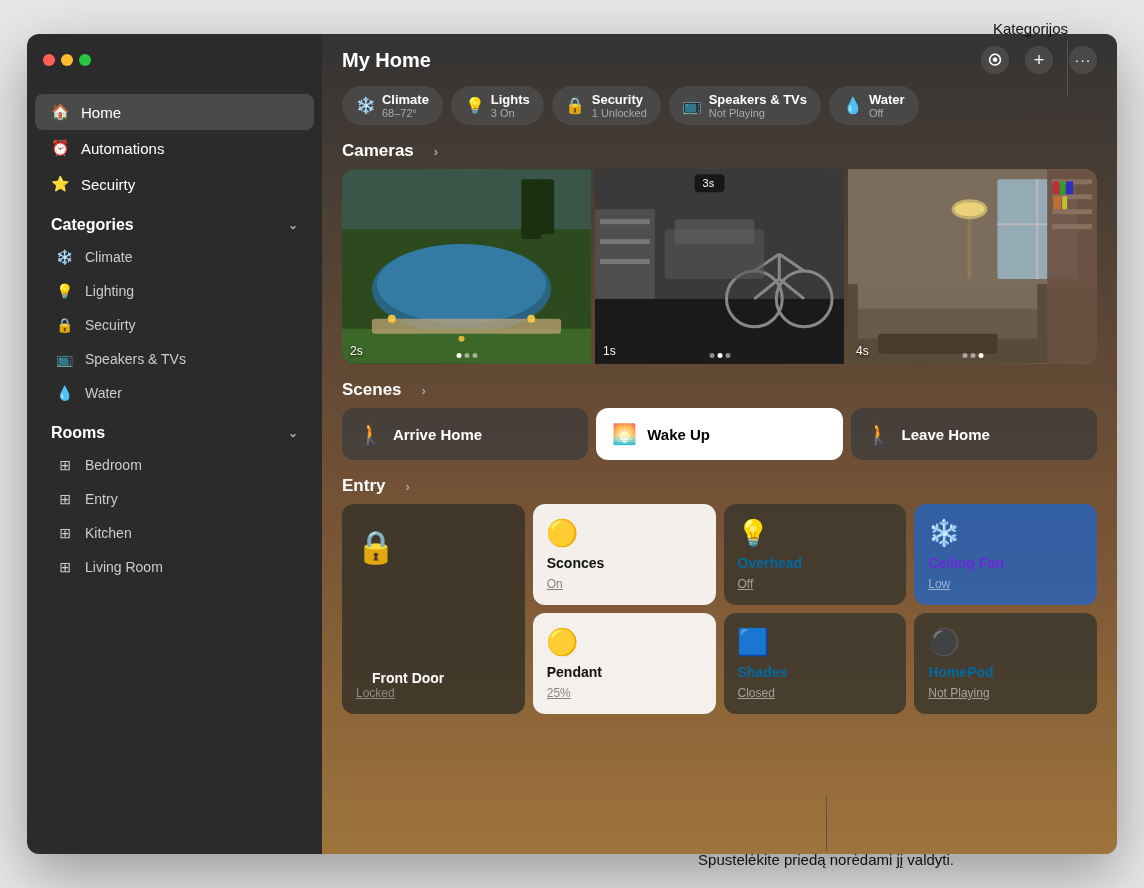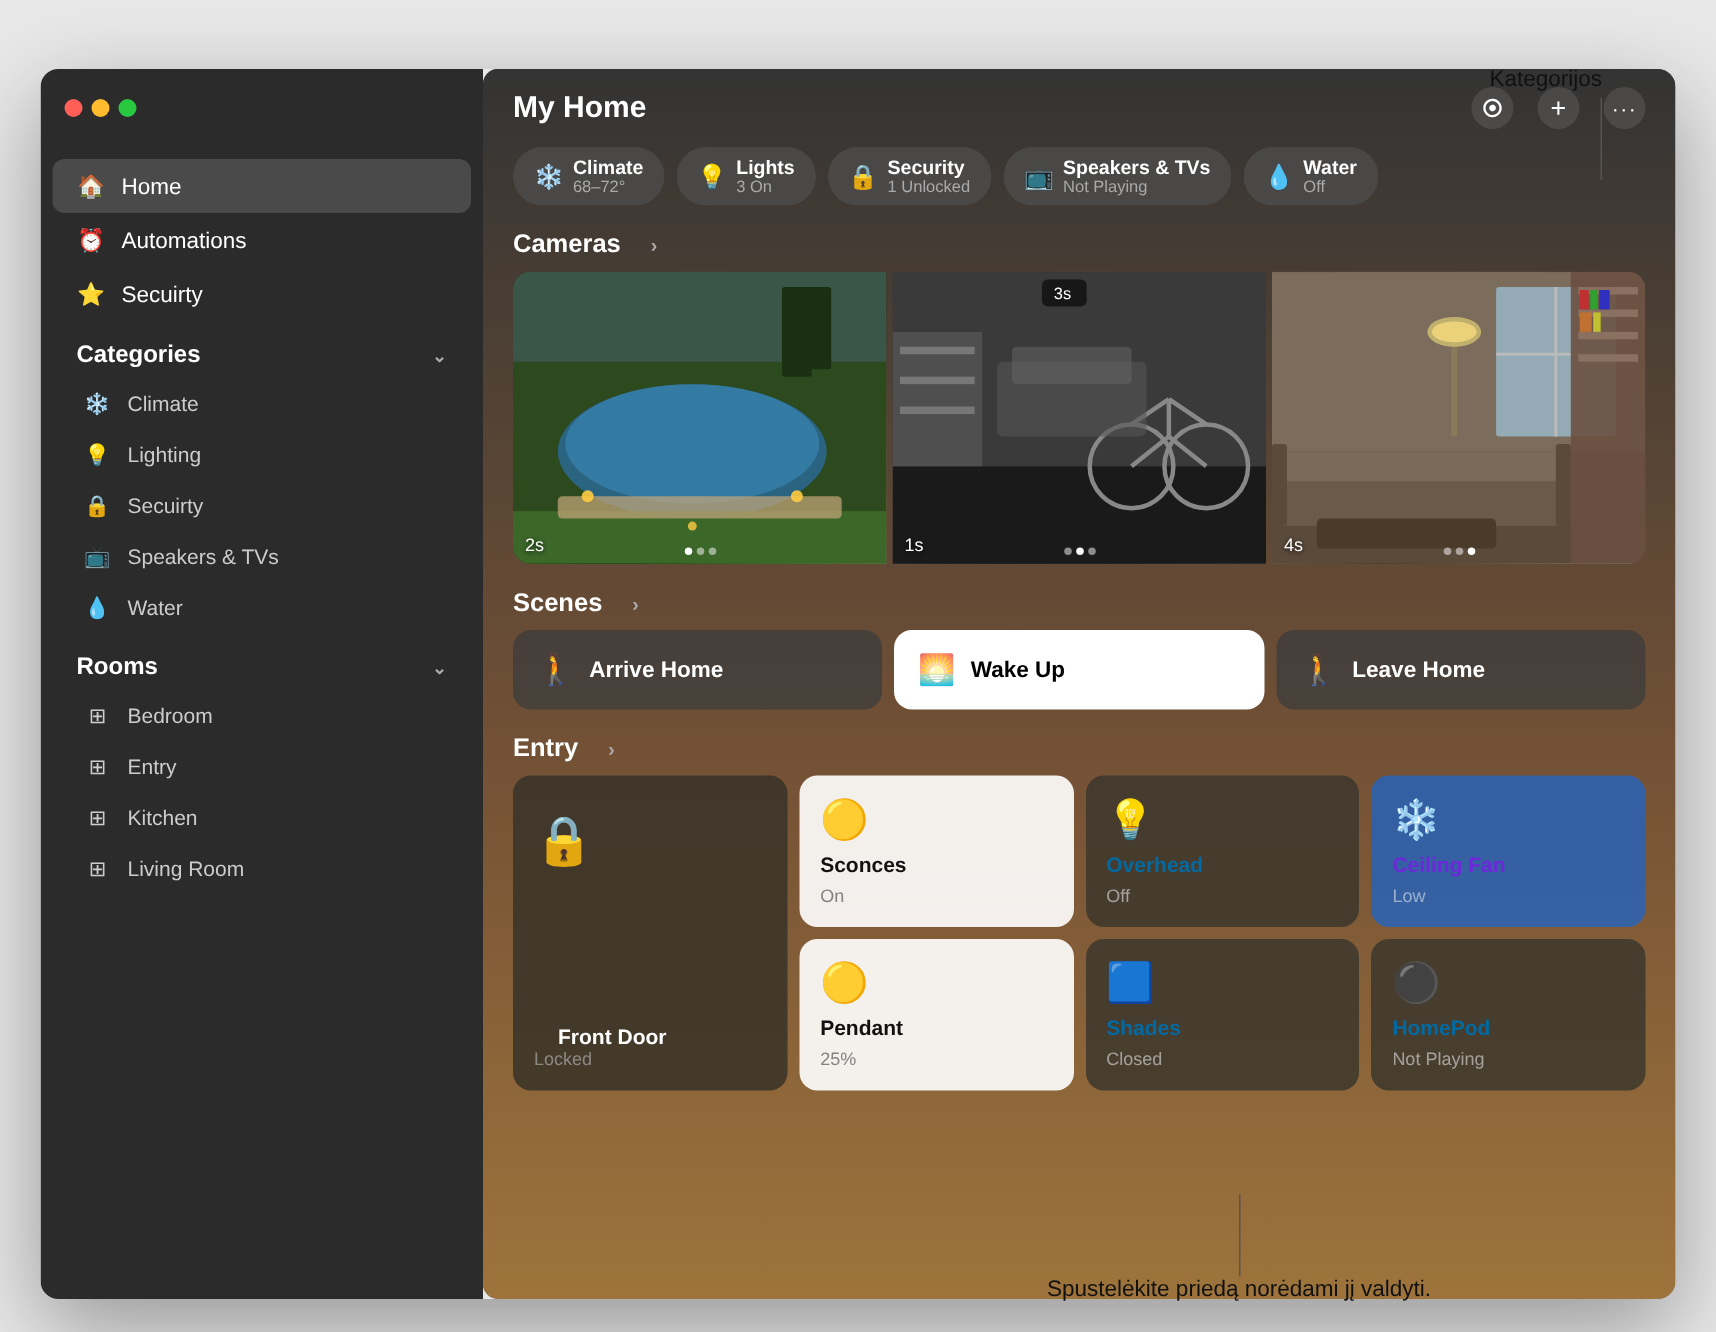--- a/index.html
+++ b/index.html
@@ -112,21 +112,20 @@
     }
 
     
     .main {
       flex: 1;
       background: rgba(40,40,40,0.9);
       display: flex;
       flex-direction: column;
       position: relative;
       overflow: hidden;
-      border-radius: 10px;
     }
 
     
     .main-bg {
       position: absolute;
       inset: 0;
       background: linear-gradient(180deg, rgba(50,50,50,0.85) 0%, rgba(160,100,50,0.6) 60%, rgba(200,140,60,0.7) 100%);
       z-index: 0;
     }
 
@@ -329,20 +328,21 @@
     .device-icon {
       font-size: 26px;
     }
     .device-name {
       font-size: 14px;
       font-weight: 600;
     }
     .device-status {
       font-size: 12px;
       opacity: 0.7;
+      text-decoration: underline;
     }
     .dark-card .device-name { color: #0369a1; }
     .dark-card .device-status { color: #cccccc; }
     .light-card .device-name { color: #111111; }
     .light-card .device-status { color: #555555; }
 
     .front-door-card {
       background: rgba(60,55,45,0.85);
       border-radius: 12px;
       padding: 14px;
@@ -357,21 +357,20 @@
     .front-door-card .device-status { color: #aaaaaa; font-size: 12px; }
 
     
     .page-wrapper {
       position: relative;
       width: 1144px;
       height: 888px;
       display: flex;
       align-items: center;
       justify-content: center;
-      margin-top: 24px;
     }
 
     .callout-line-top {
       position: absolute;
       top: 20px;
       right: 76px;
       display: flex;
       flex-direction: column;
       align-items: flex-end;
       z-index: 100;

